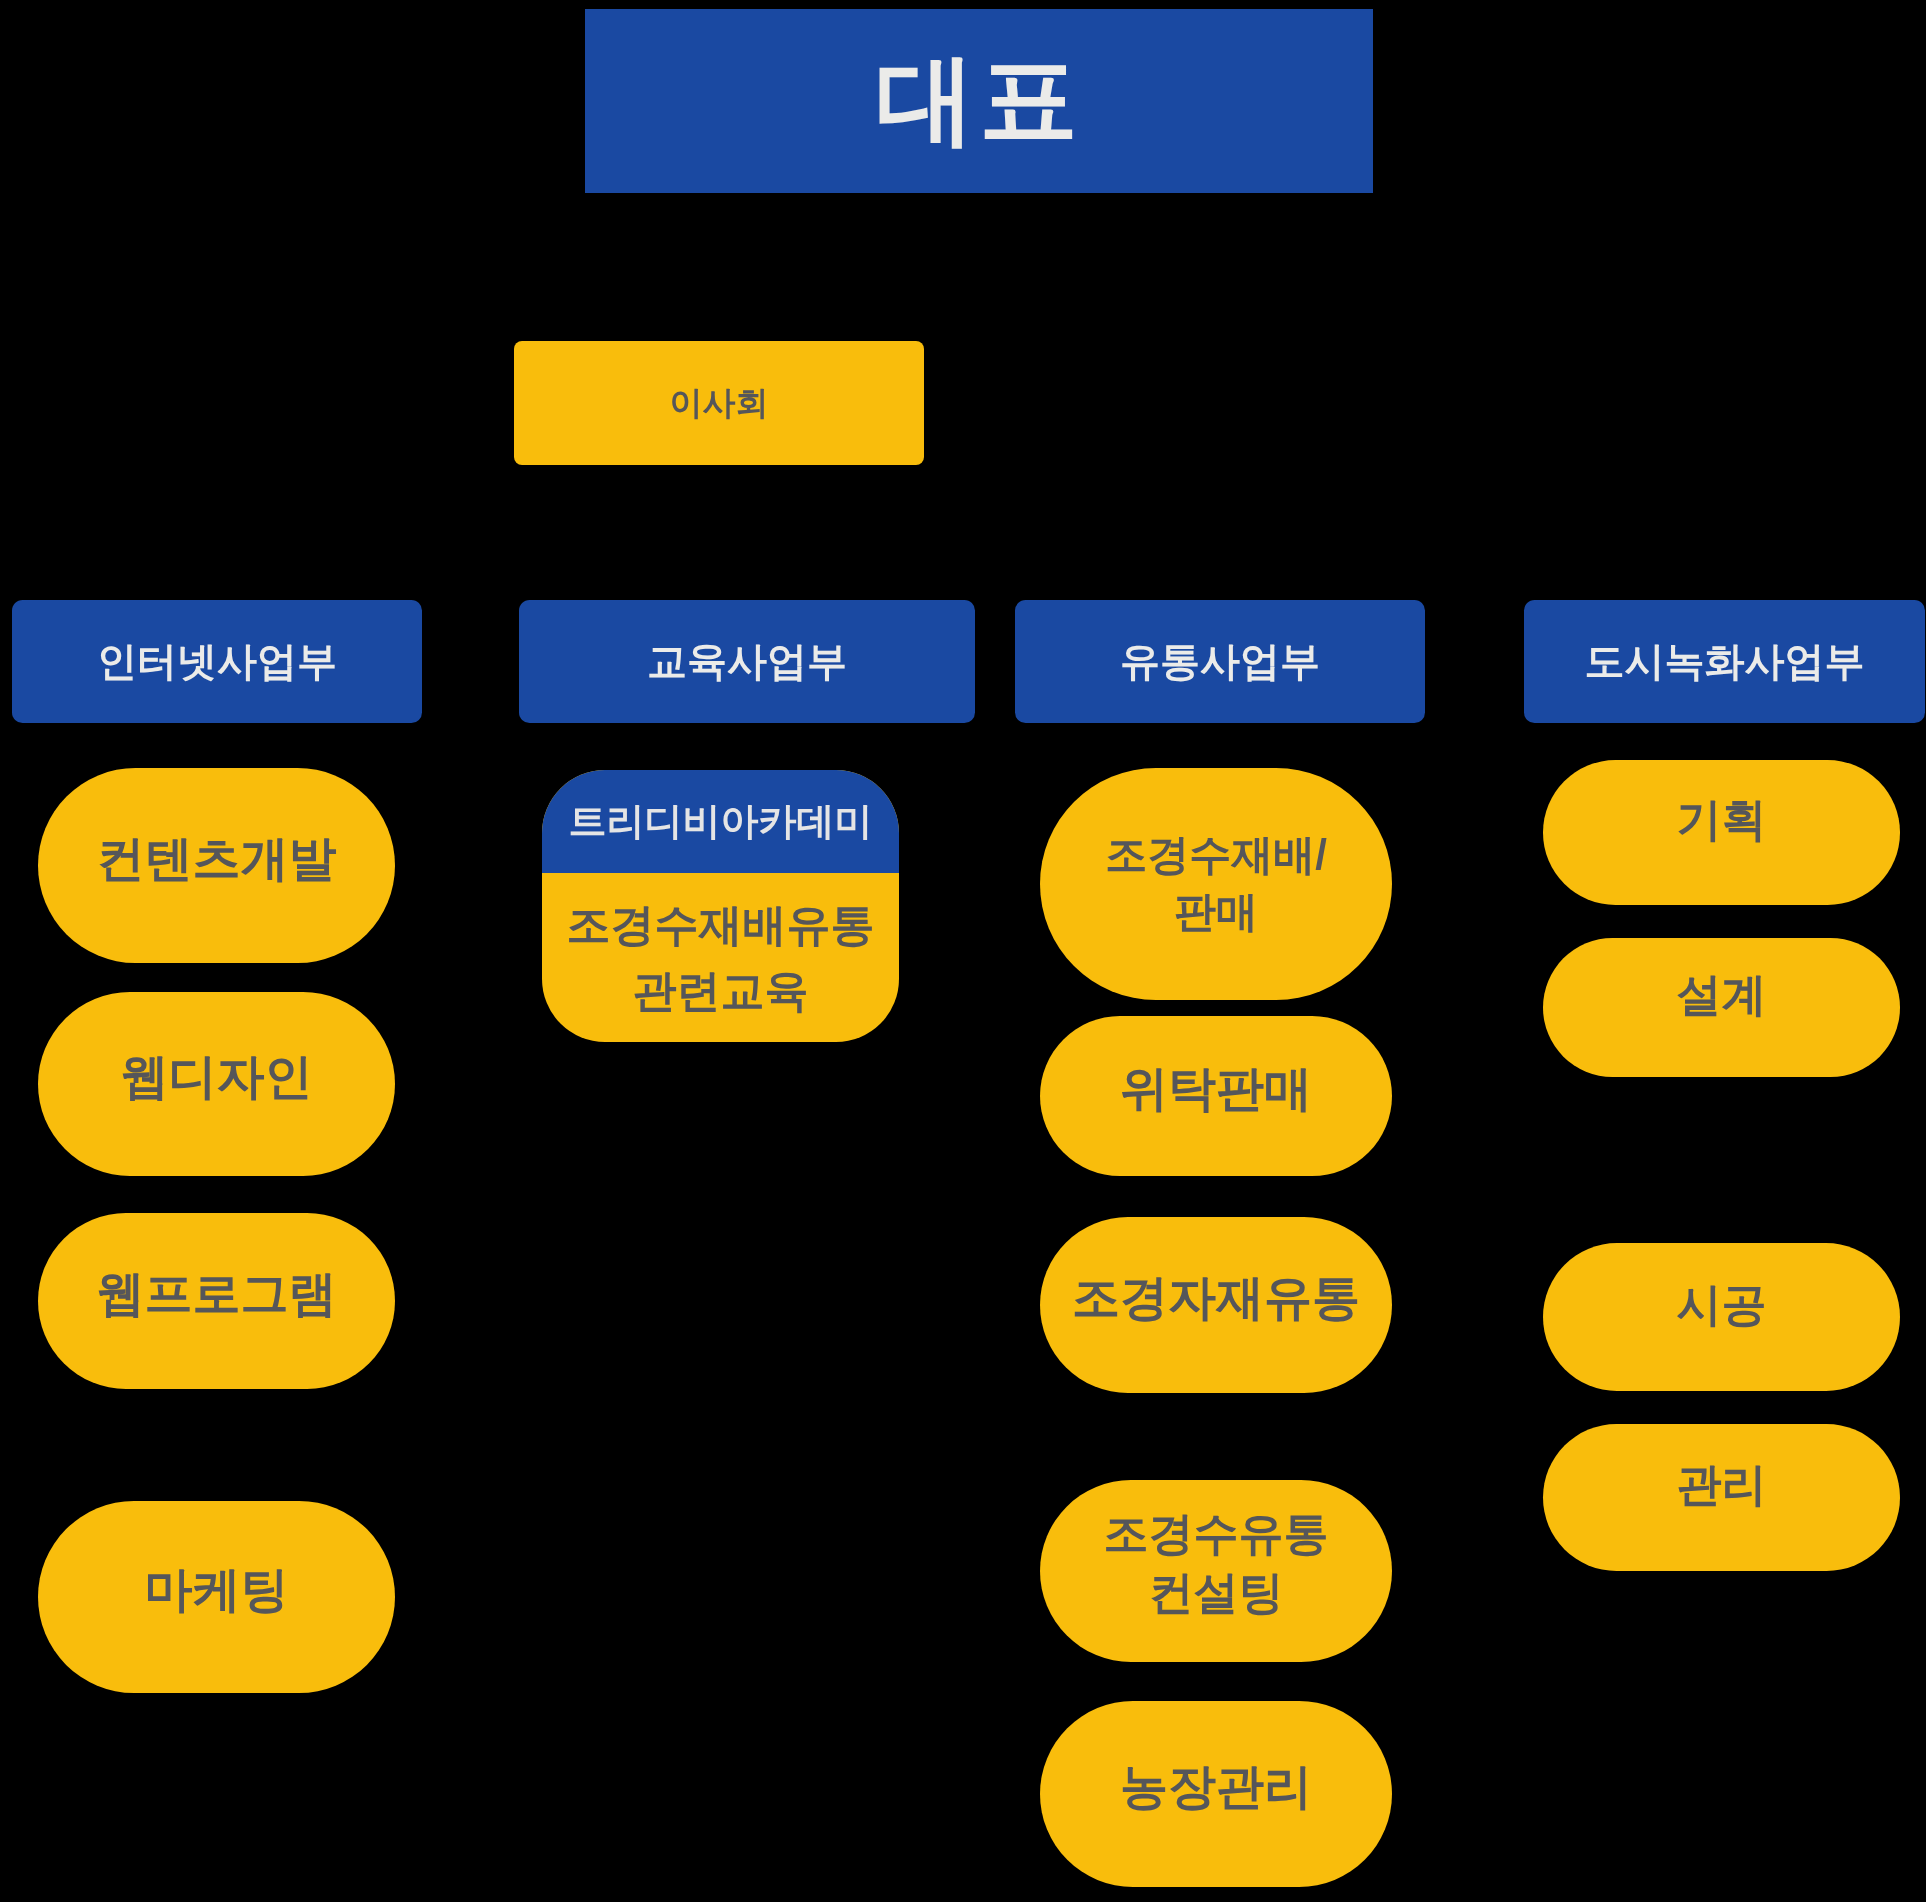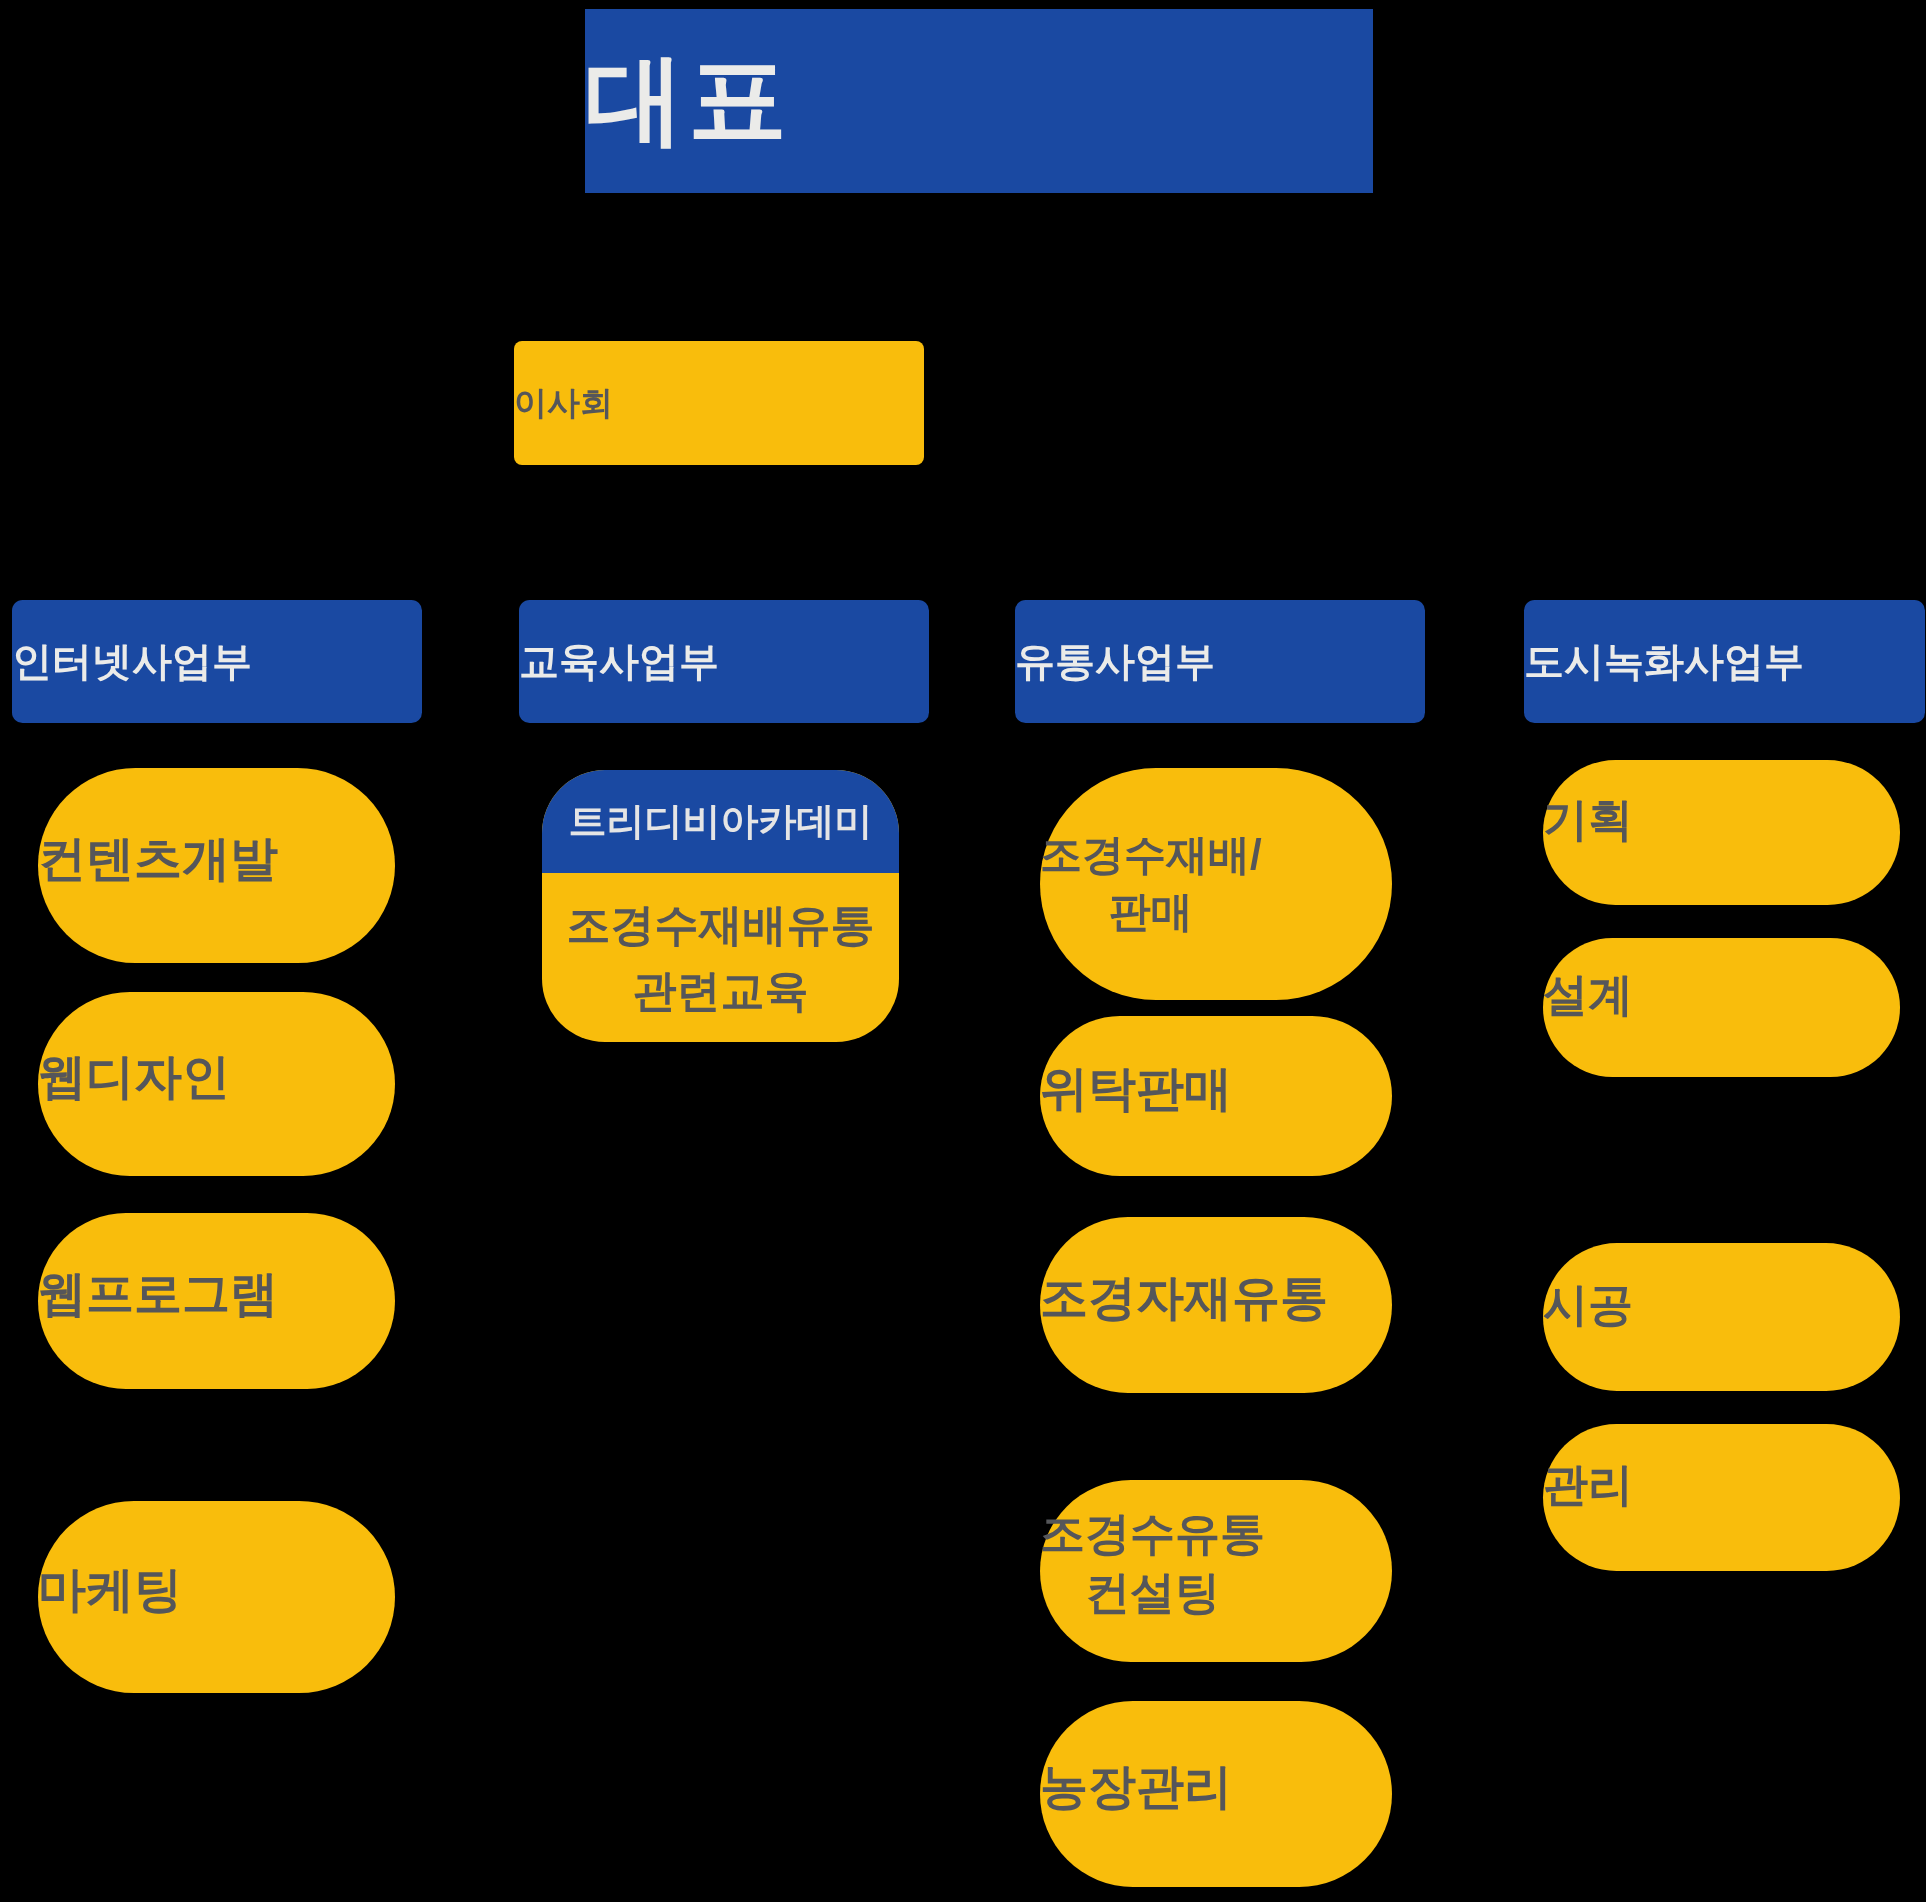--- a/index.html
+++ b/index.html
@@ -13,20 +13,21 @@
     height: 1902px;
     background: #000000;
     overflow: hidden;
     font-family: "Liberation Sans", "DejaVu Sans", sans-serif;
     font-weight: 800;
   }
   .node {
     position: absolute;
     display: flex;
     align-items: center;
+    justify-content: center;
     text-align: center;
     box-sizing: border-box;
   }
   .blue-box {
     background: #1a49a2;
     color: #ebebe9;
   }
   .yellow-box {
     background: #f9bd0c;
     color: #55565a;
@@ -42,21 +43,21 @@
     width: 410px; height: 124px;
     font-size: 33px;
     border-radius: 8px;
   }
   .hdr {
     top: 600px; height: 123px;
     font-size: 40px;
     border-radius: 10.6px;
   }
   .hdr-internet      { left: 12px;   width: 410px; }
-  .hdr-education     { left: 519px;  width: 410px; }
+  .hdr-education     { left: 519px;  width: 456px; }
   .hdr-distribution  { left: 1015px; width: 410px; }
   .hdr-urban         { left: 1524px; width: 401px; }
   .pill {
     border-radius: 661px;
     font-size: 48px;
     padding-bottom: 13.2px;
     line-height: 1.3;
   }
   .pill-label, .academy-body, .hdr-label {
     white-space: pre-line;

